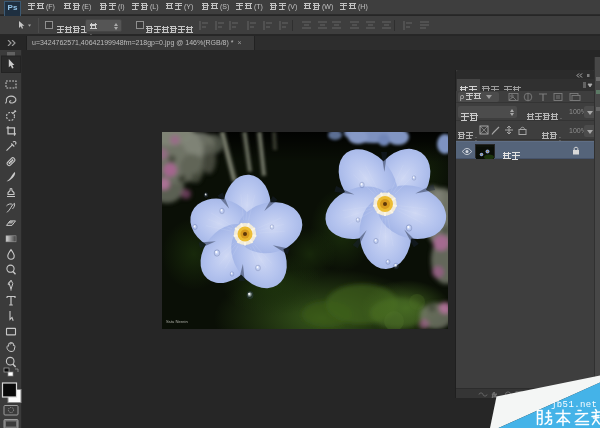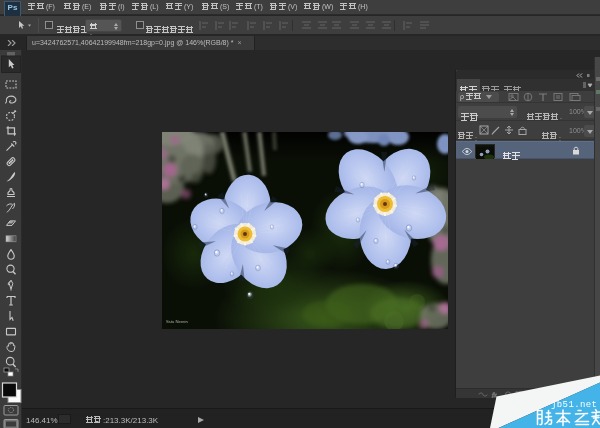--- a/index.html
+++ b/index.html
@@ -516,26 +516,20 @@
           </g>
         </svg>
  </div>
 </div>
 <div class="abs" style="left:594px;top:57px;width:6px;height:333px;background:#474747;border-left:1px solid #303030">
  <div class="abs" style="left:1px;top:20px;width:4px;height:4px;background:#6b6b6b"></div>
  <div class="abs" style="left:1px;top:33px;width:4px;height:4px;background:#5d7a66"></div>
  <div class="abs" style="left:1px;top:50px;width:4px;height:4px;background:#666"></div>
 </div>
 
-<div class="abs" style="left:22px;top:408px;width:578px;height:20px;background:#222222;border-top:1px solid #191919">
- <div class="abs" style="left:4px;top:7px;color:#bcbcbc;font-size:8px">146.41%</div>
- <div class="abs" style="left:36px;top:5px;width:13px;height:10px;background:#2c2c2c;border:1px solid #1a1a1a"></div>
- <div class="abs" style="left:64px;top:7px;color:#bcbcbc;font-size:8px"><span class="cj c7 g2" style="margin-right:1px"></span><span class="cj c7 g3"></span>:213.3K/213.3K</div>
- <div class="abs" style="left:176px;top:8px;width:0;height:0;border-top:3.5px solid transparent;border-bottom:3.5px solid transparent;border-left:6px solid #a8a8a8"></div>
-</div>
 
 <svg class="abs" style="left:480px;top:360px" width="120" height="68" viewBox="480 360 120 68">
 <polygon points="490,428 496.5,396.5 600,375.5 600,382.5 498.5,428" fill="#f4f6f5"></polygon>
 <polygon points="498.5,428 600,382.5 600,428" fill="#44b3e8"></polygon>
 <text x="551" y="406.5" font-family="Liberation Mono, monospace" font-size="9" fill="#fafdff" letter-spacing="0.4">jb51.net</text>
 <g stroke="#fdfeff" stroke-width="1.5" fill="none" stroke-linecap="round">
 <path d="M537.5,410.5 L537.5,424.5 M537.5,410.5 L542,410.5 L542,423 M537.5,414.5 L542,414.5 M537.5,418.5 L542,418.5 M542,423 C542,424.3 541,424.8 540,424.5"></path>
 <path d="M546.5,413 L550.5,413 M548.5,410.5 L548.5,420 M545.5,417 L551.5,416.5 M548.5,420 C548,422.5 546.5,423.5 545,424 M548.5,420 L551.5,420 L551.5,423 C551.5,424.5 550,424.5 549,424.2"></path>
 <path d="M556,413.5 L570,413.5 M563,410 L563,425.5 M563,416 L557,422.5 M563,416 L569.5,422.5 M559,421.5 L567,421.5"></path>
 <path d="M578,410.5 L581,410.5 M575.5,414 L587.5,413.5 M584,415 L576,421.5 L588.5,421.5 M576,424.5 L588.5,424.5"></path>

